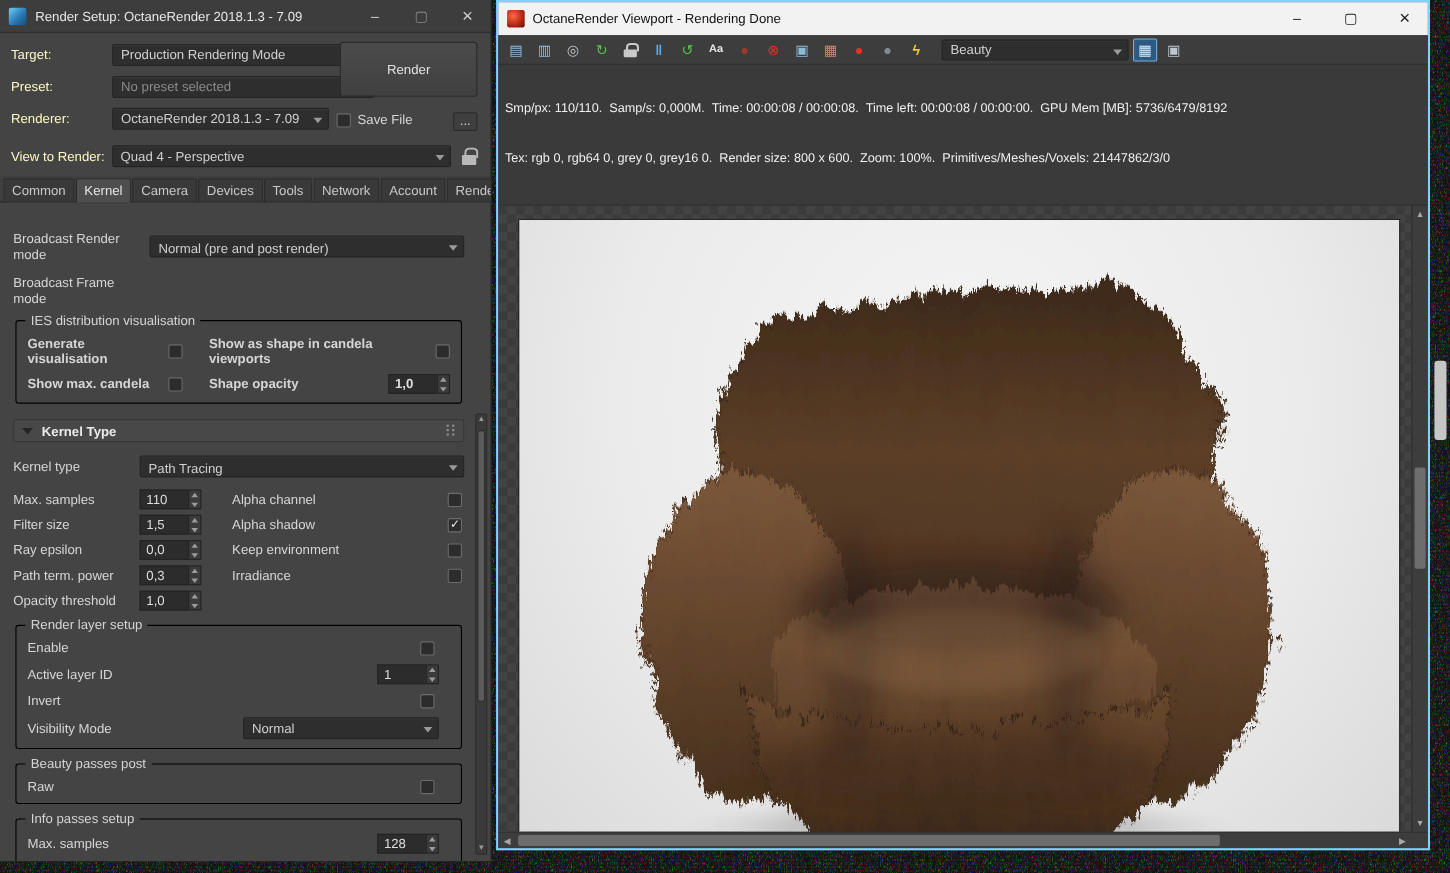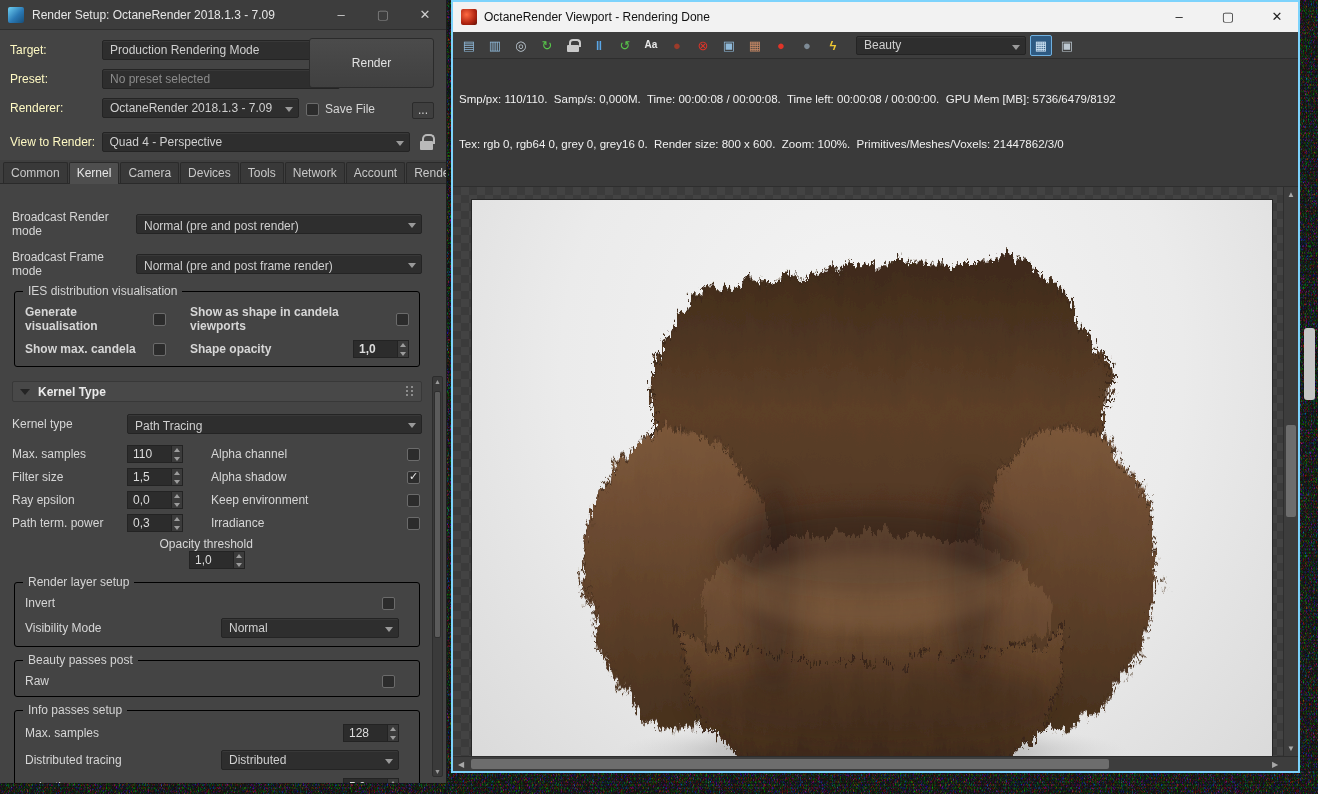--- a/index.html
+++ b/index.html
@@ -227,24 +227,20 @@
     <div class="rs-content">
       <div class="frow">
         <div class="flbl">Broadcast Render mode</div>
         <div class="combo">
           <span>Normal (pre and post render)</span>
           <span class="carr"></span>
         </div>
       </div>
       <div class="frow">
         <div class="flbl">Broadcast Frame mode</div>
-        <div class="combo">
-          <span>Normal (pre and post frame render)</span>
-          <span class="carr"></span>
-        </div>
       </div>
 
       <div class="grp">
         <div class="grp-title">IES distribution visualisation</div>
         <div class="irow">
           <div class="ilbl1">Generate visualisation</div>
           <div class="chk"></div>
           <div class="ilbl2">Show as shape in candela viewports</div>
           <div class="chk rgt"></div>
         </div>
@@ -317,33 +313,47 @@
         <div class="spin">
           <div class="sval">0,3</div>
           <div class="sarrs">
               <span class="su"></span>
               <span class="sd"></span>
             </div>
         </div>
         <div class="clbl">Irradiance</div>
         <div class="chk rgt"></div>
       </div>
-      <div class="pcrow" style="margin-bottom:2px;flex-direction:column;">
+      <div class="pcrow" style="margin-bottom:2px;">
         <div class="plbl">Opacity threshold</div>
         <div class="spin">
           <div class="sval">1,0</div>
           <div class="sarrs">
               <span class="su"></span>
               <span class="sd"></span>
             </div>
         </div>
       </div>
 
       <div class="grp">
         <div class="grp-title">Render layer setup</div>
+        <div class="glrow">
+          <div class="glbl">Enable</div>
+          <div class="chk gchk"></div>
+        </div>
+        <div class="glrow">
+          <div class="glbl">Active layer ID</div>
+          <div class="spin gctl-spin">
+            <div class="sval">1</div>
+            <div class="sarrs">
+                <span class="su"></span>
+                <span class="sd"></span>
+              </div>
+          </div>
+        </div>
         <div class="glrow">
           <div class="glbl">Invert</div>
           <div class="chk gchk"></div>
         </div>
         <div class="glrow" style="margin-bottom:2px;">
           <div class="glbl">Visibility Mode</div>
           <div class="combo gcombo">
             <span>Normal</span>
             <span class="carr"></span>
           </div>

